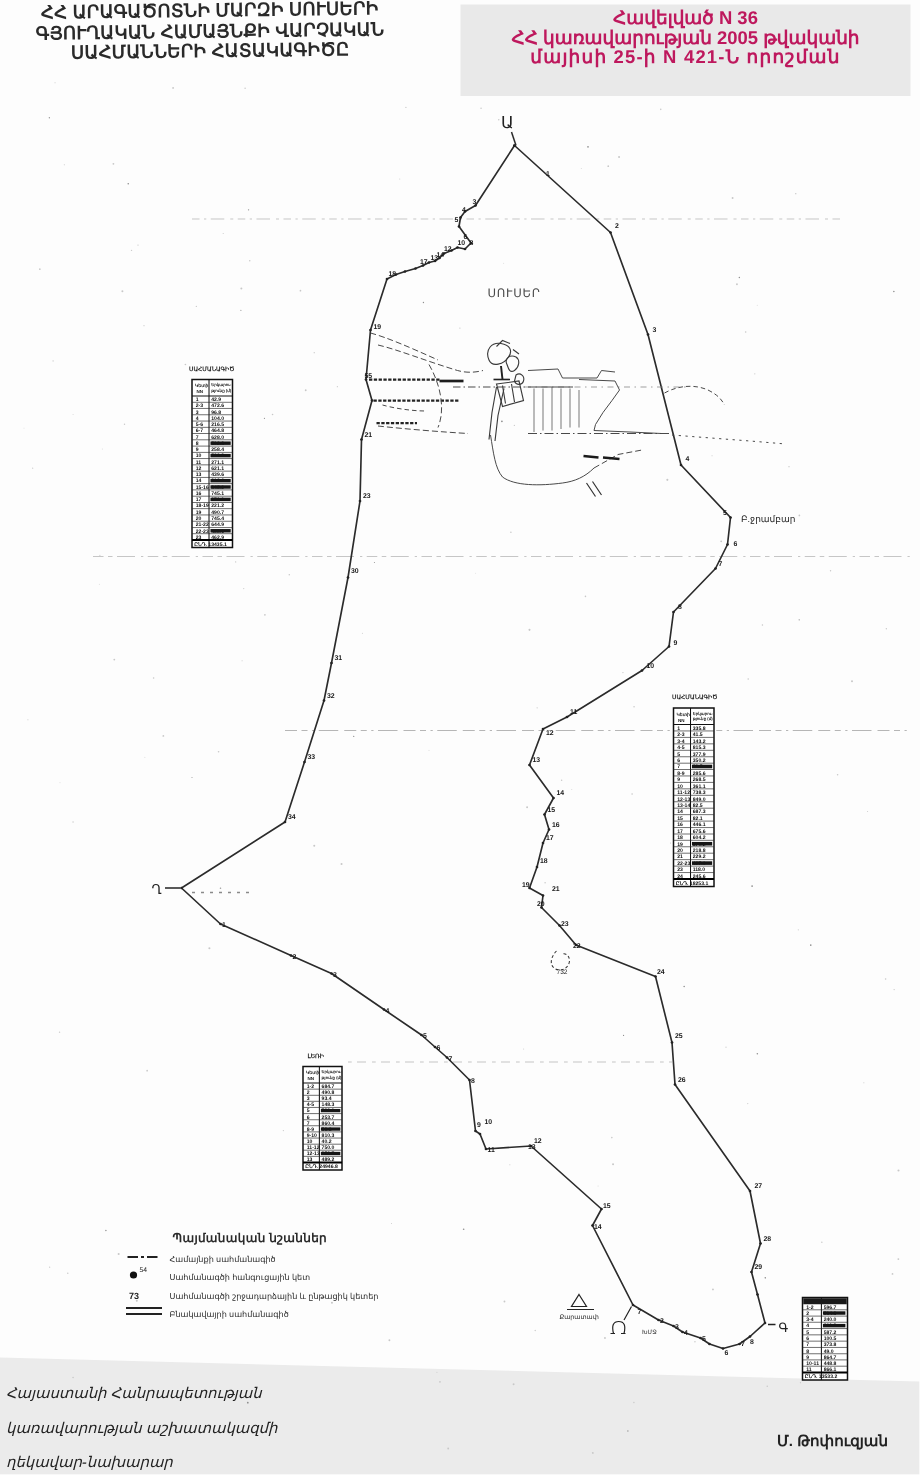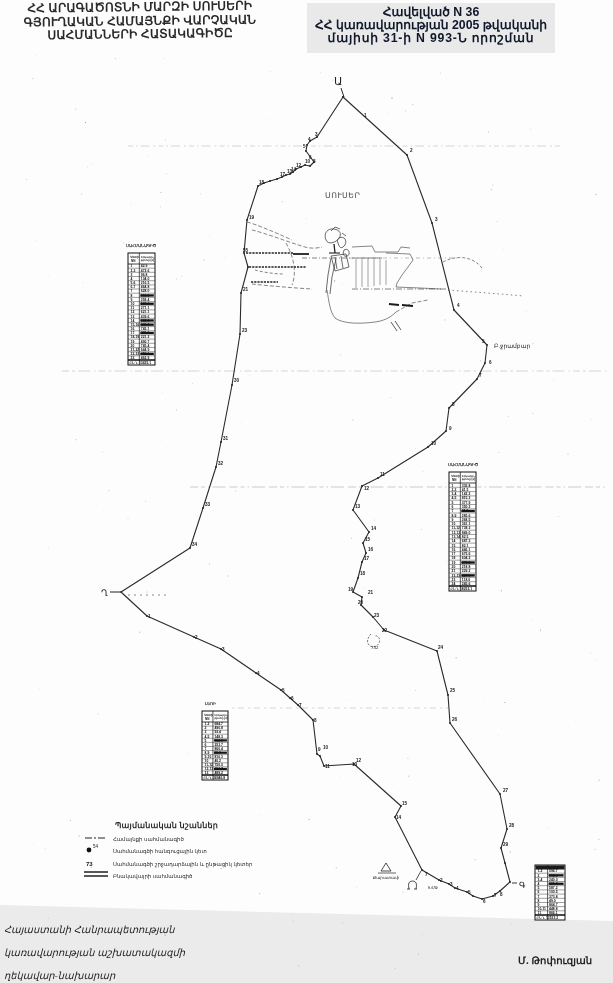--- a/index.html
+++ b/index.html
@@ -2,39 +2,39 @@
 <html lang="hy"><head>
 <meta charset="utf-8">
 <title>map</title>
 <style>
   html,body{margin:0;padding:0;}
   body{width:613px;height:983px;position:relative;background:#fdfdfd;overflow:hidden;
        font-family:"Liberation Sans",sans-serif;color:#1c1c1c;}
   .hdrL{position:absolute;left:2px;top:1px;width:276px;text-align:center;
         font-weight:bold;font-size:12px;line-height:13.5px;letter-spacing:0.2px;
         transform:rotate(-0.7deg);color:#2a2a2a;}
-  .hdrR{position:absolute;left:307px;top:3px;width:248px;text-align:center;
-        font-weight:bold;font-size:12.3px;line-height:13px;color:#0f172a;
-        background:#e9e9e9;padding:3px 0 8px 0;}
+  .hdrR{position:absolute;left:307px;top:3px;width:300px;text-align:center;
+        font-weight:bold;font-size:12.3px;line-height:13px;color:#be185d;
+        background:#e9e9e9;padding:3px 0 19px 0;}
   .hdrR .l3{letter-spacing:0.8px;}
   .ftr{position:absolute;left:4px;top:918px;font-size:9.9px;line-height:23px;color:#222;font-style:italic;}
   .sig{position:absolute;left:518px;top:955px;font-size:10px;font-weight:bold;color:#222;}
   svg{position:absolute;left:0;top:0;}
   text{font-family:"Liberation Sans",sans-serif;}
 </style>
 </head>
 <body>
 
 <svg width="613" height="983" viewBox="0 0 613 983">
 <polygon points="0,905 613,921 613,983 0,983" fill="#ebebeb"></polygon>
 </svg>
 
 <div class="hdrL">ՀՀ ԱՐԱԳԱԾՈՏՆԻ ՄԱՐԶԻ ՍՈՒՍԵՐԻ<br>ԳՅՈՒՂԱԿԱՆ ՀԱՄԱՅՆՔԻ ՎԱՐՉԱԿԱՆ<br>ՍԱՀՄԱՆՆԵՐԻ ՀԱՏԱԿԱԳԻԾԸ</div>
 
-<div class="hdrR">Հավելված N 36<br>ՀՀ կառավարության 2005 թվականի<br><span class="l3">մայիսի 31-ի N 993-Ն որոշման</span></div>
+<div class="hdrR">Հավելված N 36<br>ՀՀ կառավարության 2005 թվականի<br><span class="l3">մայիսի 25-ի N 421-Ն որոշման</span></div>
 <svg width="613" height="983" viewBox="0 0 613 983">
 
 <g fill="#c8c8c8">
 <circle cx="200.3" cy="193.8" r="0.56"></circle>
 <circle cx="48.7" cy="548.0" r="0.45"></circle>
 <circle cx="40.0" cy="521.8" r="0.31"></circle>
 <circle cx="266.5" cy="119.3" r="0.34"></circle>
 <circle cx="261.0" cy="815.7" r="0.35"></circle>
 <circle cx="139.6" cy="632.2" r="0.68"></circle>
 <circle cx="353.0" cy="419.9" r="0.69"></circle>

